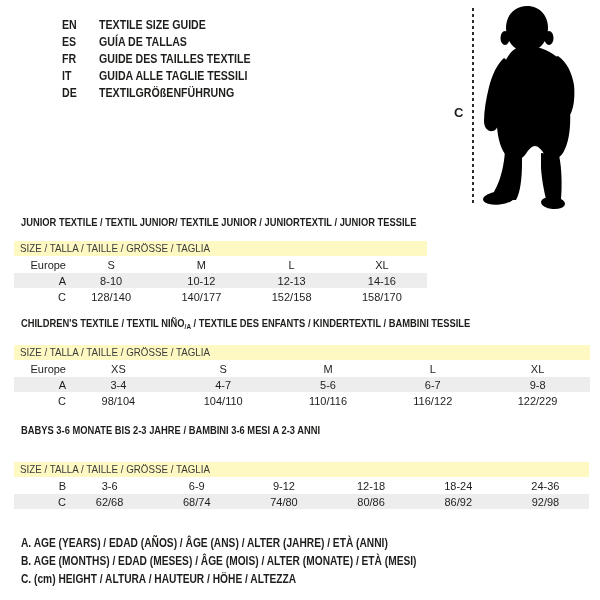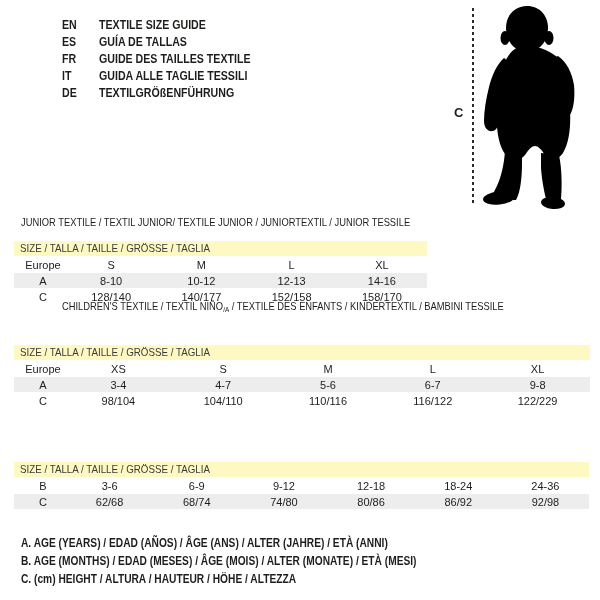--- a/index.html
+++ b/index.html
@@ -18,32 +18,32 @@
   
   .figure { position:absolute; left:440px; top:0; width:160px; height:215px; }
   .measure-line {
     position:absolute; left:32px; top:8px; width:2px; height:198px;
     background:repeating-linear-gradient(to bottom, #2b2b2b 0 3px, transparent 3px 6px);
   }
   .measure-label { position:absolute; left:14px; top:105px; font-weight:bold; font-size:13px; }
   .baby-svg { position:absolute; left:40px; top:3px; }
 
   
-  .sec-title { position:absolute; left:21px; font-weight:normal; font-size:11px; line-height:16px; white-space:nowrap; }
+  .sec-title { position:absolute; left:21px; font-weight:bold; font-size:11px; line-height:16px; white-space:nowrap; }
   .sec-title sub { font-size:7.5px; vertical-align:-2px; }
   #sec1-title { top:214px; }
-  #sec2-title { top:298px;margin-left:41px; }
+  #sec2-title { top:315px; }
   #sec3-title { top:422px; }
 
   
   .tbl { position:absolute; left:14px; font-size:11px; }
   .bar { background:#fef9c3; height:15px; line-height:15px; padding-left:6px; color:#3a3a3a; font-size:10.5px; margin-bottom:1px; }
   .trow { display:grid; height:15px; align-items:center; margin-bottom:1px; }
   .trow > div { text-align:center; white-space:nowrap; }
-  .trow > div.lbl { text-align:center; padding-left:6px; }
+  .trow > div.lbl { text-align:right; padding-left:6px; }
   .stripe { background:#ededed; }
   #tbl1 { top:241px; width:413px; }
   #tbl1 .trow { grid-template-columns:52px repeat(4,1fr); }
   #tbl2 { top:345px; width:576px; }
   #tbl2 .trow { grid-template-columns:52px repeat(5,1fr); }
   #tbl3 { top:462px; width:575px; }
   #tbl3 .trow { grid-template-columns:52px repeat(6,1fr); }
 
   
   .footnotes { position:absolute; left:21px; top:534px; }
@@ -157,20 +157,21 @@
     <div class="lbl">C</div>
     <div>98/104</div>
     <div>104/110</div>
     <div>110/116</div>
     <div>116/122</div>
     <div>122/229</div>
   </div>
 </div>
 
 <div class="sec-title" id="sec3-title">
+  <div><span class="cx">BABYS 3-6 MONATE BIS 2-3 JAHRE / BAMBINI 3-6 MESI A 2-3 ANNI</span></div>
 </div>
 <div class="tbl" id="tbl3">
   <div class="bar">
     <span class="cx92">SIZE / TALLA / TAILLE / GRÖSSE / TAGLIA</span>
   </div>
   <div class="trow">
     <div class="lbl">B</div>
     <div>3-6</div>
     <div>6-9</div>
     <div>9-12</div>

